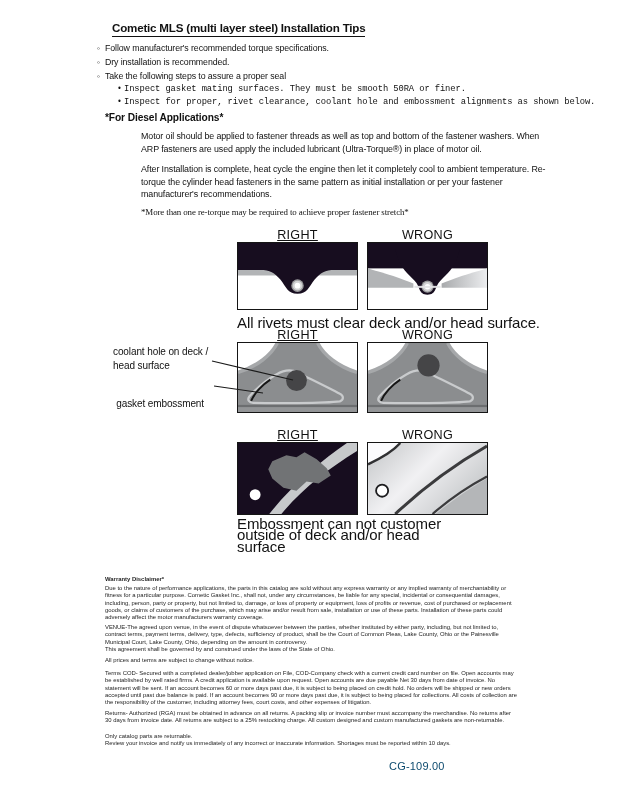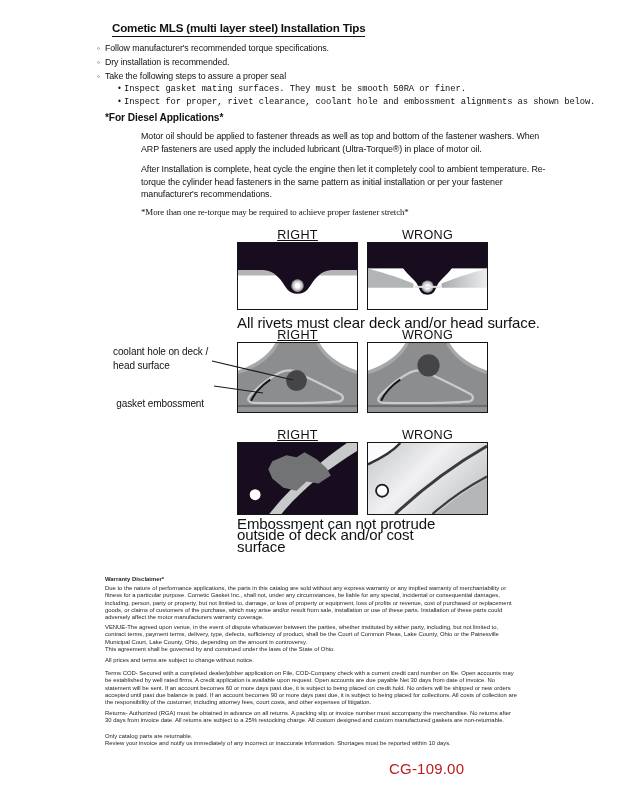--- a/index.html
+++ b/index.html
@@ -50,21 +50,21 @@
 
   .fine { position: absolute; left: 105px; width: 414px; font-size: 5.9px; line-height: 7.25px; color: #1d1d1d; }
   #fHeading { top: 576px; font-weight: bold; }
   #f1 { top: 585px; }
   #f2 { top: 624px; }
   #f3 { top: 657px; }
   #f4 { top: 670px; }
   #f5 { top: 710px; }
   #f6 { top: 733px; }
 
-  .partnum { position: absolute; left: 389px; top: 760px; font-size: 15px; color: #b91c1c; letter-spacing: 0.2px; }
+  .partnum { position: absolute; left: 389px; top: 760px; font-size: 11px; color: #0c4a6e; letter-spacing: 0.2px; }
 </style>
 </head>
 <body>
 
 <div class="page">
 
   <div class="title">Cometic MLS (multi layer steel) Installation Tips</div>
 
   <div class="tips">
     <div class="tip"><span class="marker">◦</span><span>Follow manufacturer's recommended torque specifications.</span></div>
@@ -174,21 +174,21 @@
       </defs>
       <rect x="0" y="0" width="118" height="70" fill="url(#g3)"></rect>
       <path d="M0,20 C13,14 24,7 31,0 H0 Z" fill="#fbfbfd"></path>
       <path d="M0,21 C13,15 25,8 32,0" stroke="#303032" stroke-width="2.4" fill="none"></path>
       <path d="M118,3 C88,20 55,44 27,70" stroke="#3b3b3d" stroke-width="3" fill="none"></path>
       <path d="M118,35 C100,45 82,58 67,70 H118 Z" fill="#b4b6b8"></path>
       <path d="M118,33 C99,43 80,56 64,70" stroke="#3b3b3d" stroke-width="2.2" fill="none"></path>
       <circle cx="14" cy="47" r="6" fill="#ffffff" stroke="#1d1d1f" stroke-width="1.8"></circle>
     </svg>
   </div>
-  <div class="caption" id="cap3">Embossment can not protrude outside of deck and/or cost surface</div>
+  <div class="caption" id="cap3">Embossment can not customer outside of deck and/or head surface</div>
 
   <div class="fine" id="fHeading">Warranty Disclaimer*</div>
   <div class="fine" id="f1">Due to the nature of performance applications, the parts in this catalog are sold without any express warranty or any implied warranty of merchantability or fitness for a particular purpose.  Cometic Gasket Inc., shall not, under any circumstances, be liable for any special, incidental or consequential damages, including, person, party or property, but not limited to, damage, or loss of property or equipment, loss of profits or revenue, cost of purchased or replacement goods, or claims of customers of the purchase, which may arise and/or result from sale, installation or use of these parts.  Installation of these parts could adversely affect the motor manufacturers warranty coverage.</div>
   <div class="fine" id="f2">
     <div>VENUE-The agreed upon venue, in the event of dispute whatsoever between the parties, whether instituted by either party, including, but not limited to, contract terms, payment terms, delivery, type, defects, sufficiency of product, shall be the Court of Common Pleas, Lake County, Ohio or the Painesville Municipal Court, Lake County, Ohio, depending on the amount in controversy.</div>
     <div>This agreement shall be governed by and construed under the laws of the State of Ohio.</div>
   </div>
   <div class="fine" id="f3">All prices and terms are subject to change without notice.</div>
   <div class="fine" id="f4">Terms COD- Secured with a completed dealer/jobber application on File, COD-Company check with a current credit card number on file.  Open accounts may be established by well rated firms.  A credit application is available upon request.  Open accounts are due payable Net 30 days from date of invoice.  No statement will be sent.  If an account becomes 60 or more days past due, it is subject to being placed on credit hold.  No orders will be shipped or new orders accepted until past due balance is paid.  If an account becomes 90 or more days past due, it is subject to being placed for collections.  All costs of collection are the responsibility of the customer, including attorney fees, court costs, and other expenses of litigation.</div>
   <div class="fine" id="f5">Returns- Authorized (RGA) must be obtained in advance on all returns.  A packing slip or invoice number must accompany the merchandise.  No returns after 30 days from invoice date.  All returns are subject to a 25% restocking charge.  All custom designed and custom manufactured gaskets are non-returnable.</div>

